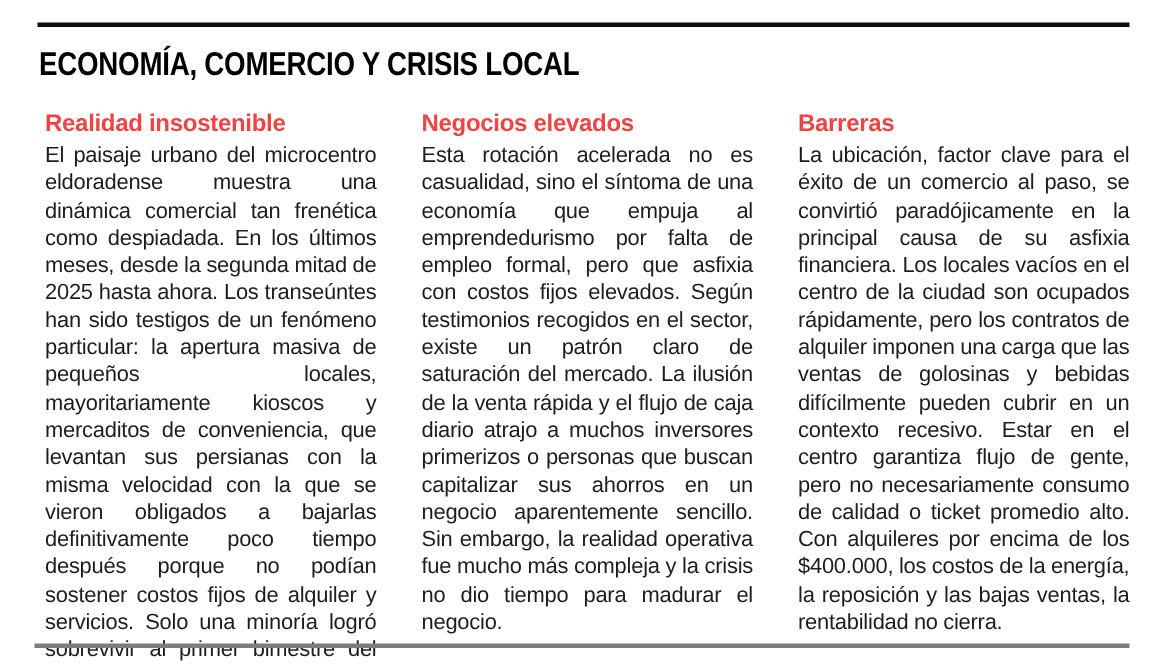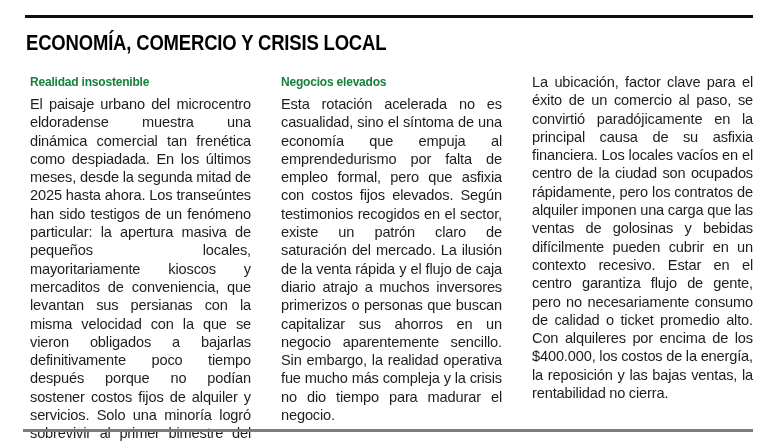--- a/index.html
+++ b/index.html
@@ -42,23 +42,23 @@
     top: 73px;
     width: 723px;
     display: flex;
     gap: 30px;
   }
   .article-col {
     flex: 1 1 0;
     min-width: 0;
   }
   .article-col h2 {
-    font-size: 12px;
+    font-size: 16px;
     font-weight: bold;
-    color: #15803d;
+    color: #ef4444;
     letter-spacing: -0.2px;
     margin: 0 0 3px 0;
     line-height: 19px;
   }
   .article-col p {
     font-size: 14.6px;
     line-height: 18.3px;
     color: #1d1d1d;
     text-align: justify;
     letter-spacing: -0.15px;
@@ -90,20 +90,21 @@
       <h2>Realidad insostenible</h2>
       <p lang="es">El paisaje urbano del microcentro eldoradense muestra una dinámica comercial tan frenética como despiadada. En los últimos meses, desde la segunda mitad de 2025 hasta ahora. Los transeúntes han sido testigos de un fenómeno particular: la apertura masiva de pequeños locales, mayoritariamente kioscos y mercaditos de conveniencia, que levantan sus persianas con la misma velocidad con la que se vieron obligados a bajarlas definitivamente poco tiempo después porque no podían sostener costos fijos de alquiler y servicios. Solo una minoría logró sobrevivir al primer bimestre del año.</p>
     </div>
 
     <div class="article-col">
       <h2>Negocios elevados</h2>
       <p lang="es">Esta rotación acelerada no es casualidad, sino el síntoma de una economía que empuja al emprendedurismo por falta de empleo formal, pero que asfixia con costos fijos elevados. Según testimonios recogidos en el sector, existe un patrón claro de saturación del mercado. La ilusión de la venta rápida y el flujo de caja diario atrajo a muchos inversores primerizos o personas que buscan capitalizar sus ahorros en un negocio aparentemente sencillo. Sin embargo, la realidad operativa fue mucho más compleja y la crisis no dio tiempo para madurar el negocio.</p>
     </div>
 
     <div class="article-col">
+      <h2>Barreras</h2>
       <p lang="es">La ubicación, factor clave para el éxito de un comercio al paso, se convirtió paradójicamente en la principal causa de su asfixia financiera. Los locales vacíos en el centro de la ciudad son ocupados rápidamente, pero los contratos de alquiler imponen una carga que las ventas de golosinas y bebidas difícilmente pueden cubrir en un contexto recesivo. Estar en el centro garantiza flujo de gente, pero no necesariamente consumo de calidad o ticket promedio alto. Con alquileres por encima de los $400.000, los costos de la energía, la reposición y las bajas ventas, la rentabilidad no cierra.</p>
     </div>
 
   </div>
 
   <div class="bottom-rule"></div>
 
 </div>
 
 </body></html>

